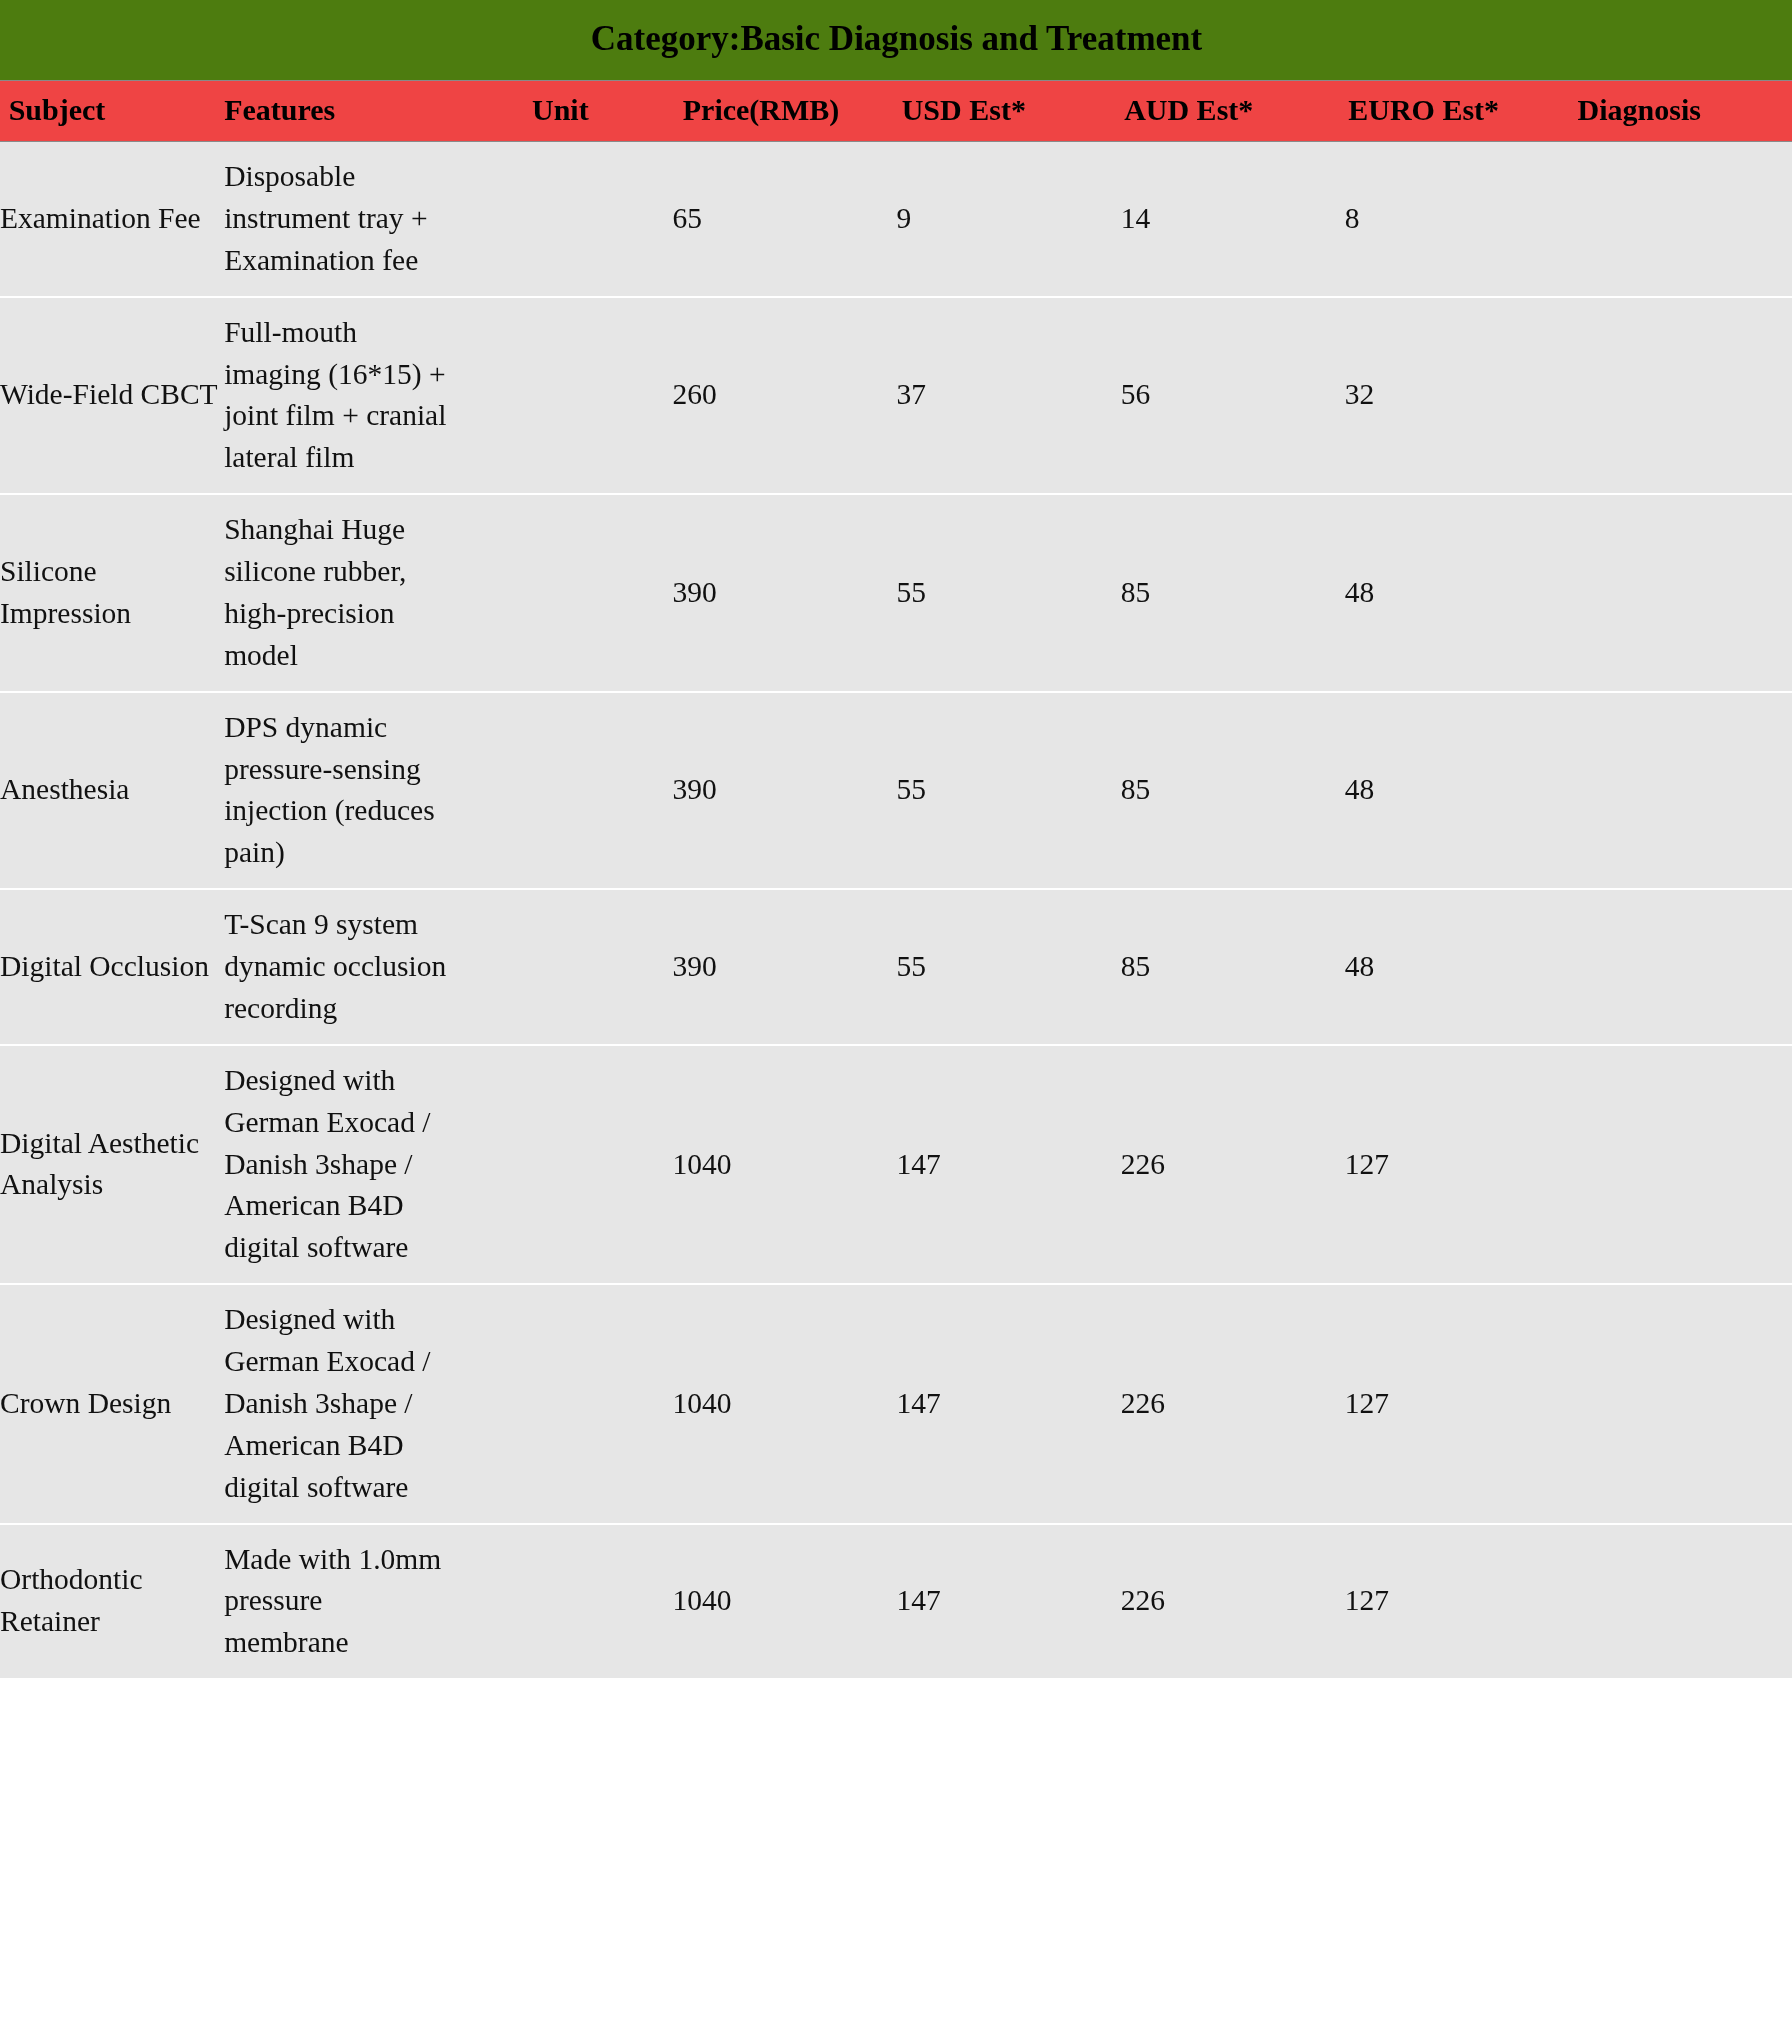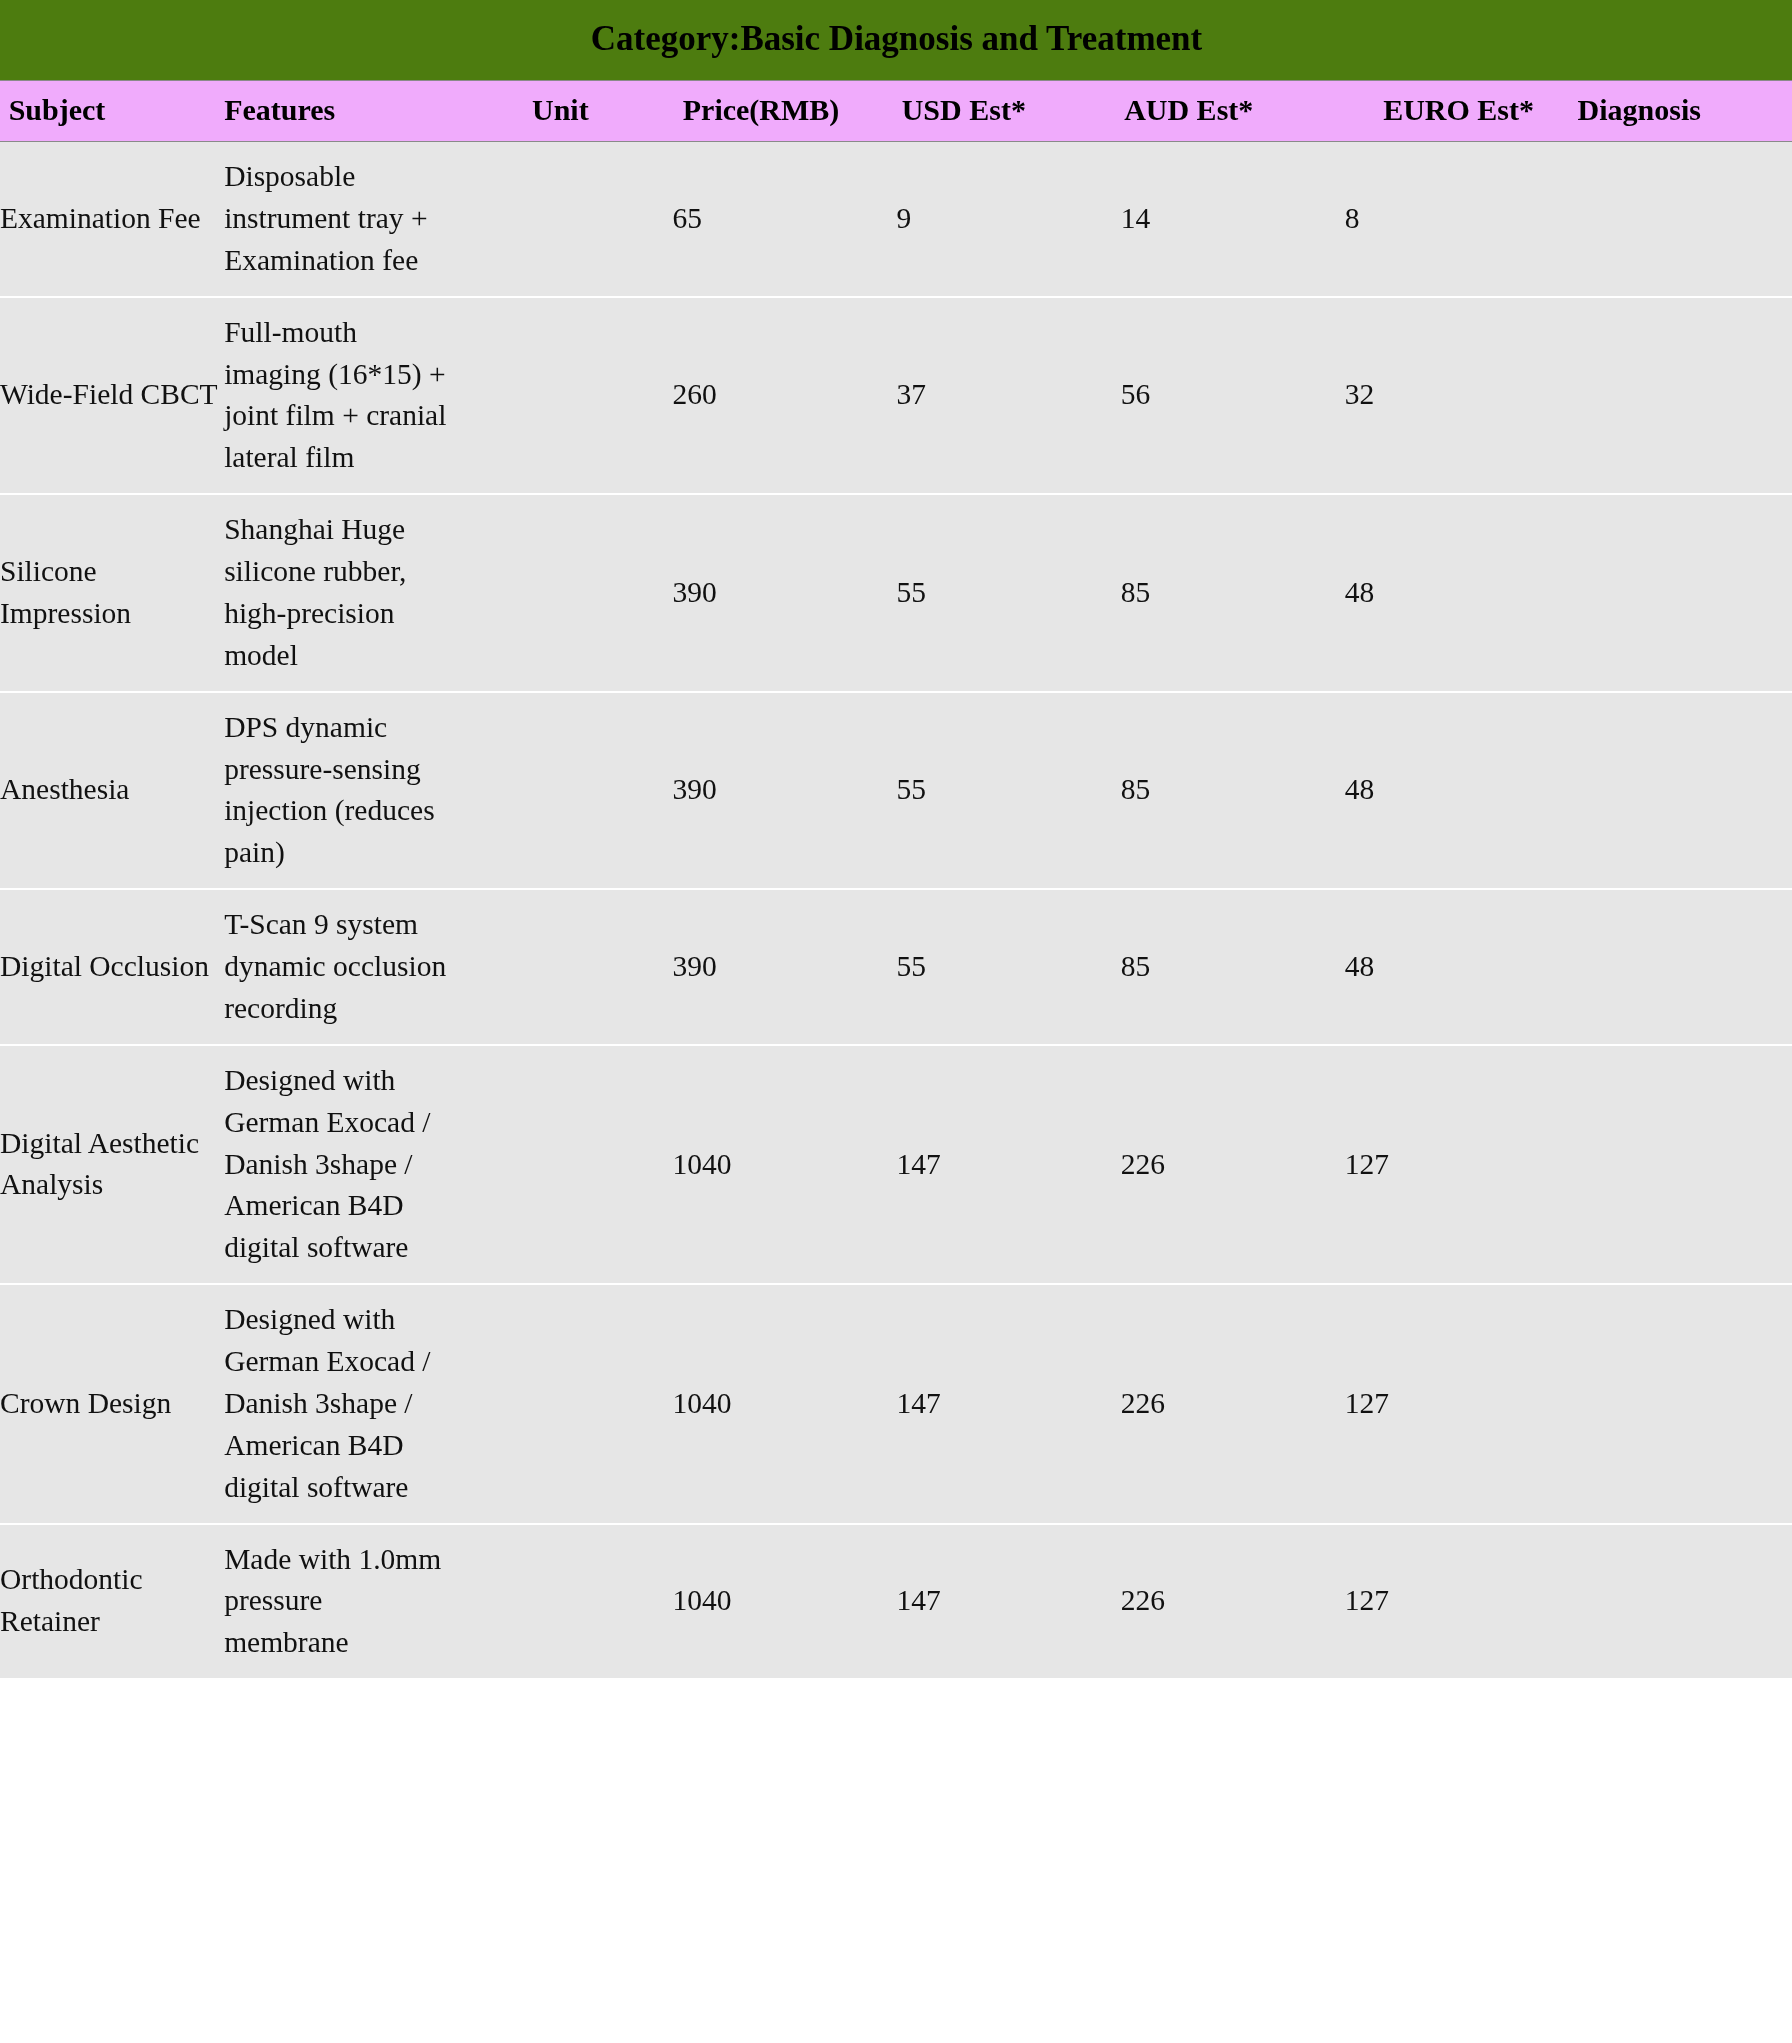--- a/index.html
+++ b/index.html
@@ -24,21 +24,21 @@
   .title-row td {
     background: #4d7c0f;
     text-align: center;
     font-weight: bold;
     font-size: 35px;
     padding: 19px 0 21px 0;
     color: #000;
     border-bottom: 1.7px solid #8a8a8a;
   }
   .header-row td {
-    background: #f0abfc;
+    background: #ef4444;
     font-weight: bold;
     font-size: 30px;
     padding: 12px 0 14px 0;
     color: #000;
     border-bottom: 1.7px solid #8a8a8a;
     vertical-align: middle;
   }
   .header-row td.c-subject { padding-left: 8.7px; }
   td {
     vertical-align: middle;
@@ -57,21 +57,21 @@
   .c-price    { width: 187px;  padding-left: 8.7px; }
   .c-usd      { width: 139px;  padding-left: 7px; }
   .c-aud      { width: 174px;  padding-left: 7px; }
   .c-euro     { width: 187px;  padding-left: 7px; }
   .c-warranty { width: 152px;  padding-left: 5.2px; }
 
   .header-row .c-unit   { text-align: center; }
   .header-row .c-price  { text-align: left; padding-left: 10.4px;}
   .header-row .c-usd    { text-align: left; padding-left: 5.2px;}
   .header-row .c-aud    { text-align: left; padding-left: 3.5px;}
-  .header-row .c-euro   { text-align: center; padding-left: 3.5px; margin-left: 8px;}
+  .header-row .c-euro   { text-align: left; padding-left: 3.5px; margin-left: 8px;}
   .header-row .c-warranty { text-align: left; padding-left: 8.7px;}
 </style>
 </head>
 <body>
 
 <div class="sheet">
   <table class="price-table">
     <tbody>
       <tr class="title-row">
         <td colspan="8">Category:Basic Diagnosis and Treatment</td>

